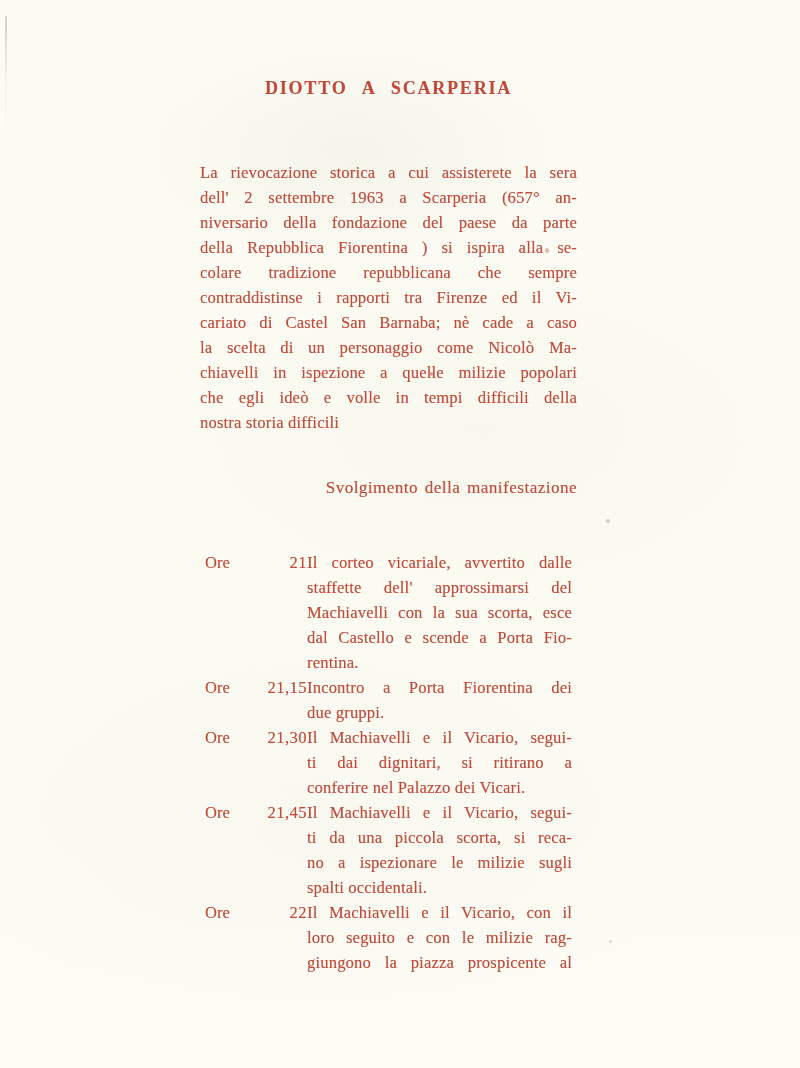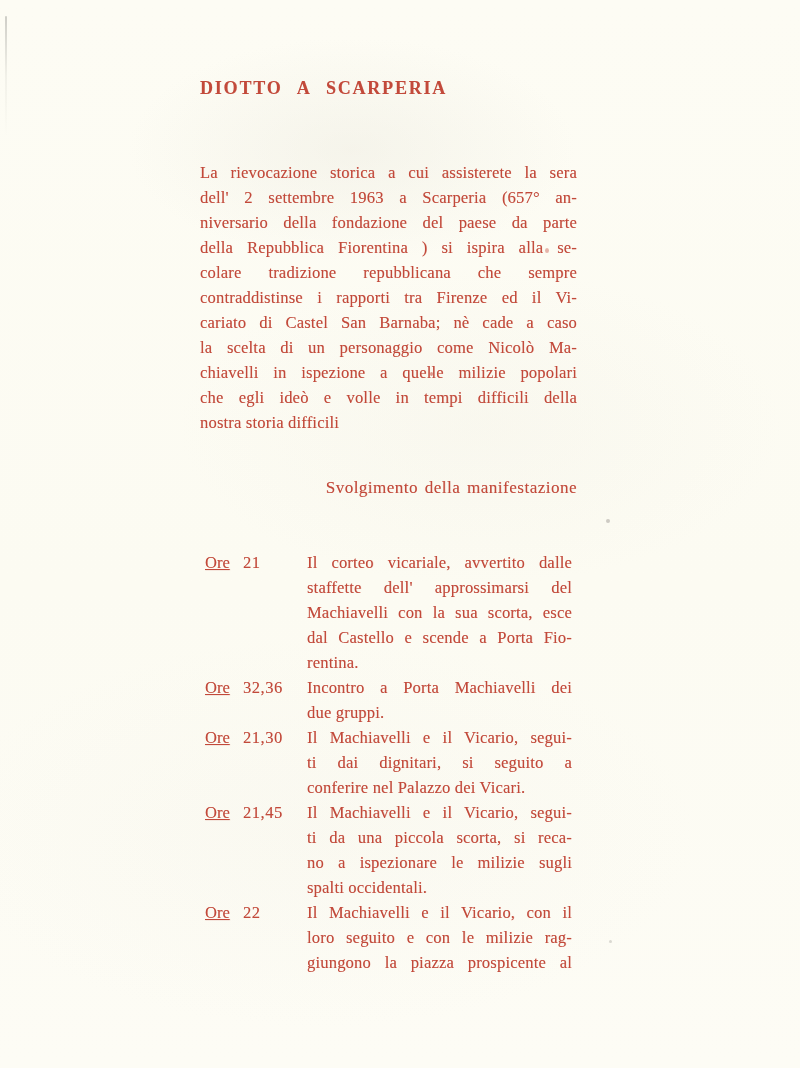--- a/index.html
+++ b/index.html
@@ -33,21 +33,21 @@
   }
   .speck-1 { left: 606px; top: 519px; width: 4px; height: 4px; background: rgba(120,115,108,0.35); border-radius: 50%; }
   .speck-2 { left: 430px; top: 372px; width: 3px; height: 4px; background: rgba(194,73,58,0.55); border-radius: 50%; }
   .speck-3 { left: 545px; top: 248px; width: 4px; height: 5px; background: rgba(194,73,58,0.40); border-radius: 50%; }
   .speck-4 { left: 609px; top: 940px; width: 3px; height: 3px; background: rgba(140,135,128,0.30); border-radius: 50%; }
 
   .content { position: absolute; left: 200px; width: 377px; }
 
   .doc-title {
     top: 78px;
-    text-align: left;
+    text-align: center;
     font-size: 18px;
     font-weight: bold;
     letter-spacing: 1.8px;
     word-spacing: 9px;
   }
 
   .intro {
     top: 160px;
     font-size: 16.5px;
     line-height: 25px;
@@ -63,22 +63,22 @@
     letter-spacing: 0.5px;
     word-spacing: 2px;
   }
 
   .schedule {
     top: 550px;
     font-size: 16.5px;
     line-height: 25px;
   }
   .srow { display: flex; align-items: flex-start; }
-  .c-ore  { width: 43px; padding-left: 5px; flex: none; text-decoration: underline; }
-  .c-time { width: 64px; flex: none; letter-spacing: 0.5px; }
+  .c-ore  { width: 43px; padding-left: 5px; flex: none; }
+  .c-time { width: 64px; flex: none; letter-spacing: 0.5px; text-align: right; }
   .c-desc { width: 265px; flex: none; letter-spacing: 0.2px; }
 </style>
 </head>
 <body>
 
 <div class="page">
 
   <div class="artifact edge-mark"></div>
   <div class="artifact speck-1"></div>
   <div class="artifact speck-2"></div>
@@ -112,33 +112,33 @@
           <div class="tline">Il corteo vicariale, avvertito dalle</div>
           <div class="tline">staffette dell' approssimarsi del</div>
           <div class="tline">Machiavelli con la sua scorta, esce</div>
           <div class="tline">dal Castello e scende a Porta Fio-</div>
           <div class="tline tline-last">rentina.</div>
         </div>
     </div>
 
     <div class="srow">
       <div class="c-ore">Ore</div>
-      <div class="c-time">32,36</div>
+      <div class="c-time">21,15</div>
       <div class="c-desc">
-          <div class="tline">Incontro a Porta Machiavelli dei</div>
+          <div class="tline">Incontro a Porta Fiorentina dei</div>
           <div class="tline tline-last">due gruppi.</div>
         </div>
     </div>
 
     <div class="srow">
       <div class="c-ore">Ore</div>
       <div class="c-time">21,30</div>
       <div class="c-desc">
           <div class="tline">Il Machiavelli e il Vicario, segui-</div>
-          <div class="tline">ti dai dignitari, si seguito a</div>
+          <div class="tline">ti dai dignitari, si ritirano a</div>
           <div class="tline tline-last">conferire nel Palazzo dei Vicari.</div>
         </div>
     </div>
 
     <div class="srow">
       <div class="c-ore">Ore</div>
       <div class="c-time">21,45</div>
       <div class="c-desc">
           <div class="tline">Il Machiavelli e il Vicario, segui-</div>
           <div class="tline">ti da una piccola scorta, si reca-</div>

